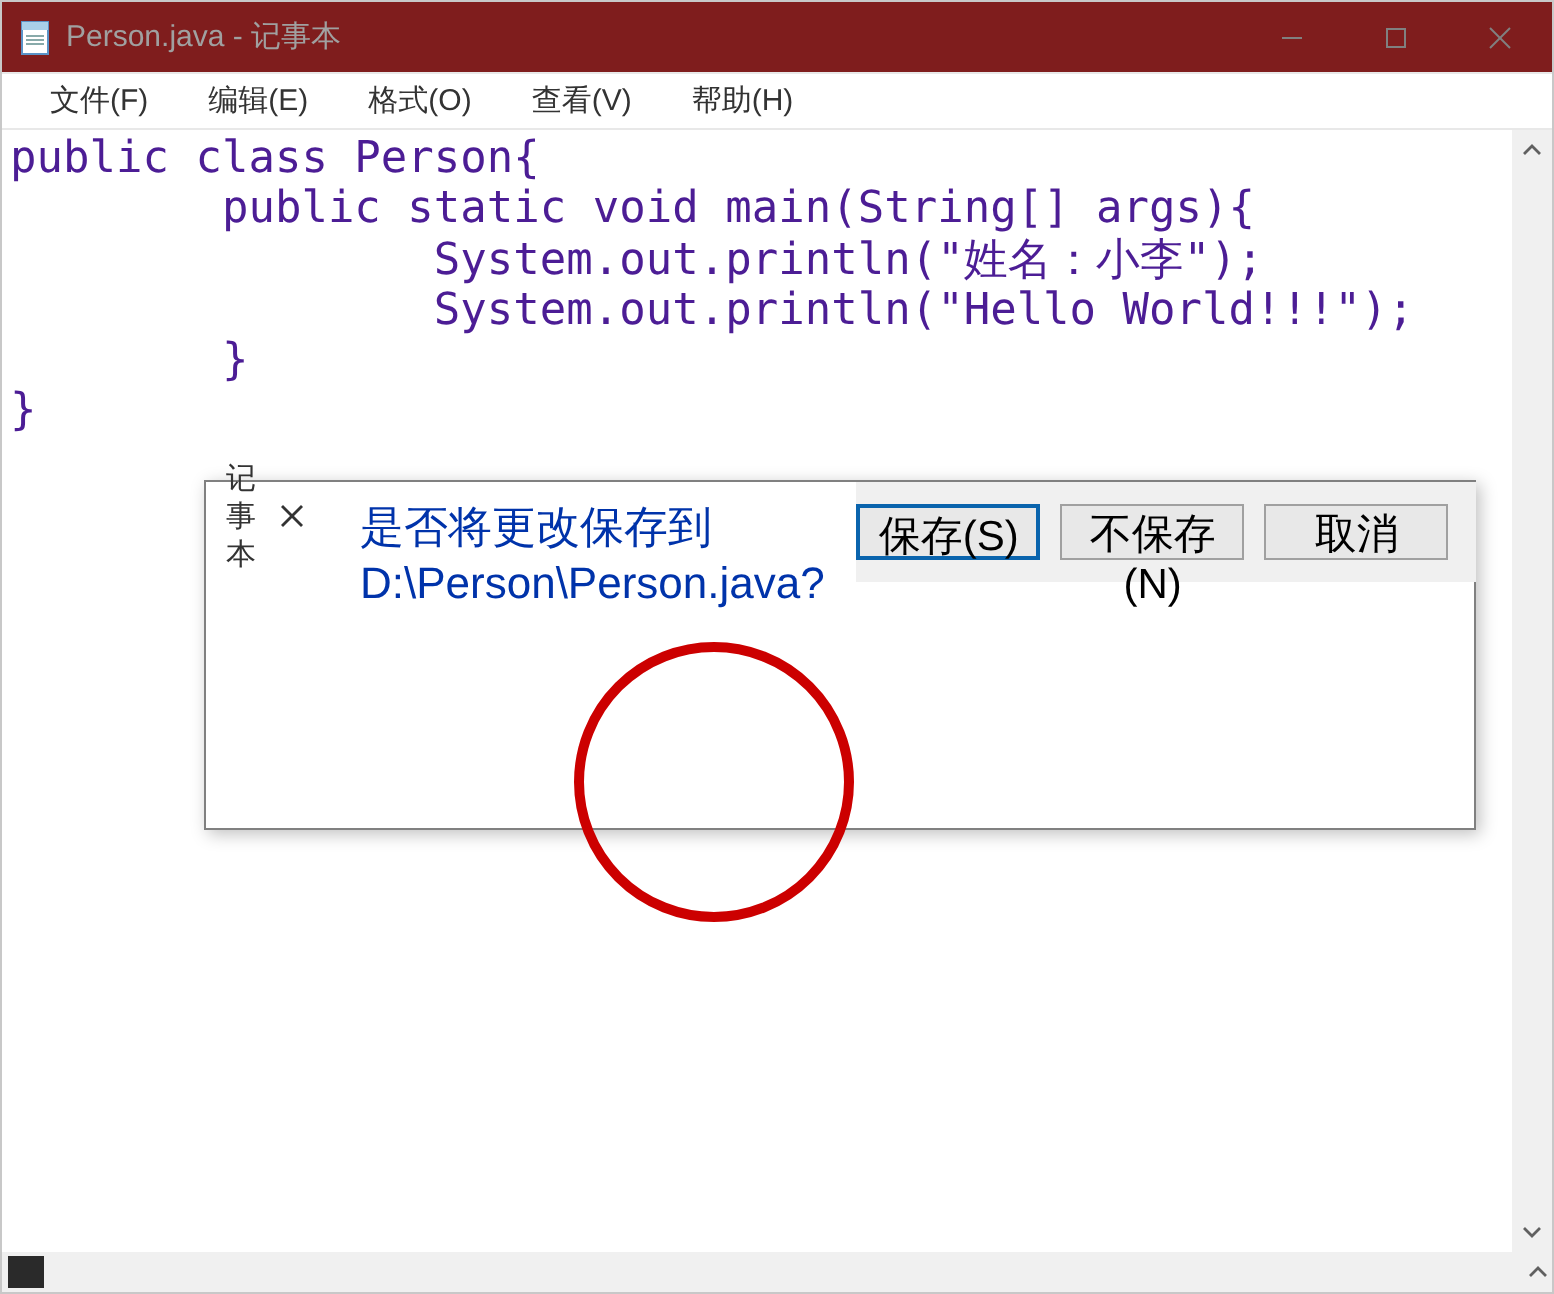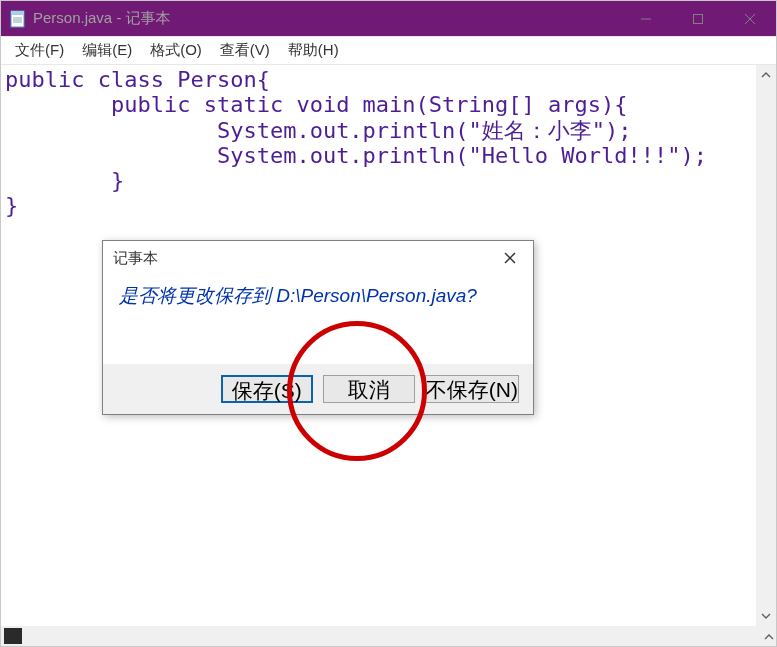--- a/index.html
+++ b/index.html
@@ -8,21 +8,21 @@
     width: 777px; height: 647px;
     background: #ffffff;
     border: 1px solid #c8c8c8;
     display: flex; flex-direction: column;
     position: relative;
   }
   
   .titlebar {
     height: 36px;
     display: flex; align-items: center;
-    background: #701a75;
+    background: #7f1d1d;
     border-bottom: 1px solid #e8e8e8;
     padding-left: 8px;
     color: #a0a0a0;
     font-size: 15px;
     text-align: right;
   }
   .titlebar .icon {
     width: 18px; height: 18px; margin-right: 6px;
     display: inline-block;
   }
@@ -31,24 +31,25 @@
   .titlebar .win-btn {
     width: 52px; height: 36px;
     display: flex; align-items: center; justify-content: center;
     color: #808080;
   }
   .titlebar .win-btn svg { display: block; }
   
   .menubar {
     height: 28px;
     display: flex; align-items: center;
-    padding-left: 6px;
+    padding-left: 16px;
     font-size: 15px;
     color: #333333;
     border-bottom: 1px solid #e8e8e8;
+    gap: 12px;
   }
   .menubar .menu-item {
     padding: 3px 8px;
     margin-right: 2px;
   }
   
   .editor-wrap {
     flex: 1;
     position: relative;
     display: flex;
@@ -90,45 +91,44 @@
     background: #2a2a2a;
   }
   .hscroll .corner-up {
     position: absolute; right: 2px; top: 2px;
     color: #606060;
   }
   
   .dialog {
     position: absolute;
     left: 101px; top: 239px;
-    width: 432px; height: 175px;
+    width: 636px; height: 175px;
     background: #ffffff;
     border: 1px solid #808080;
     box-shadow: 2px 2px 8px rgba(0,0,0,0.25);
-    display: flex; flex-direction: column;
+    display: flex; 
   }
   .dialog .dlg-title {
     height: 34px;
     display: flex; align-items: center;
     padding: 0 10px;
     font-size: 15px;
     color: #333;
   }
   .dialog .dlg-title .spacer { flex: 1; }
   .dialog .dlg-close {
     width: 26px; height: 26px;
     display: flex; align-items: center; justify-content: center;
     color: #333;
   }
   .dialog .dlg-body {
     flex: 1;
     padding: 8px 16px 0 16px;
-    font-size: 19px;
+    font-size: 22px;
     color: #0033aa;
-    font-style: italic;
   }
   .dialog .dlg-buttons {
     height: 50px;
     background: #f0f0f0;
     display: flex;
     align-items: center;
     justify-content: flex-end;
     padding-right: 14px;
     gap: 10px;
   }
@@ -235,20 +235,20 @@
       <div class="dlg-close">
         <svg width="14" height="14" viewBox="0 0 14 14">
             <line x1="2" y1="2" x2="12" y2="12" stroke="#333" stroke-width="1.4"></line>
             <line x1="12" y1="2" x2="2" y2="12" stroke="#333" stroke-width="1.4"></line>
           </svg>
       </div>
     </div>
     <div class="dlg-body">是否将更改保存到 D:\Person\Person.java?</div>
     <div class="dlg-buttons">
       <button class="default">保存(S)</button>
+      <button>不保存(N)</button>
       <button>取消</button>
-      <button>不保存(N)</button>
     </div>
   </div>
 
   <div class="annotation-circle"></div>
 
 </div>
 
 </body></html>

